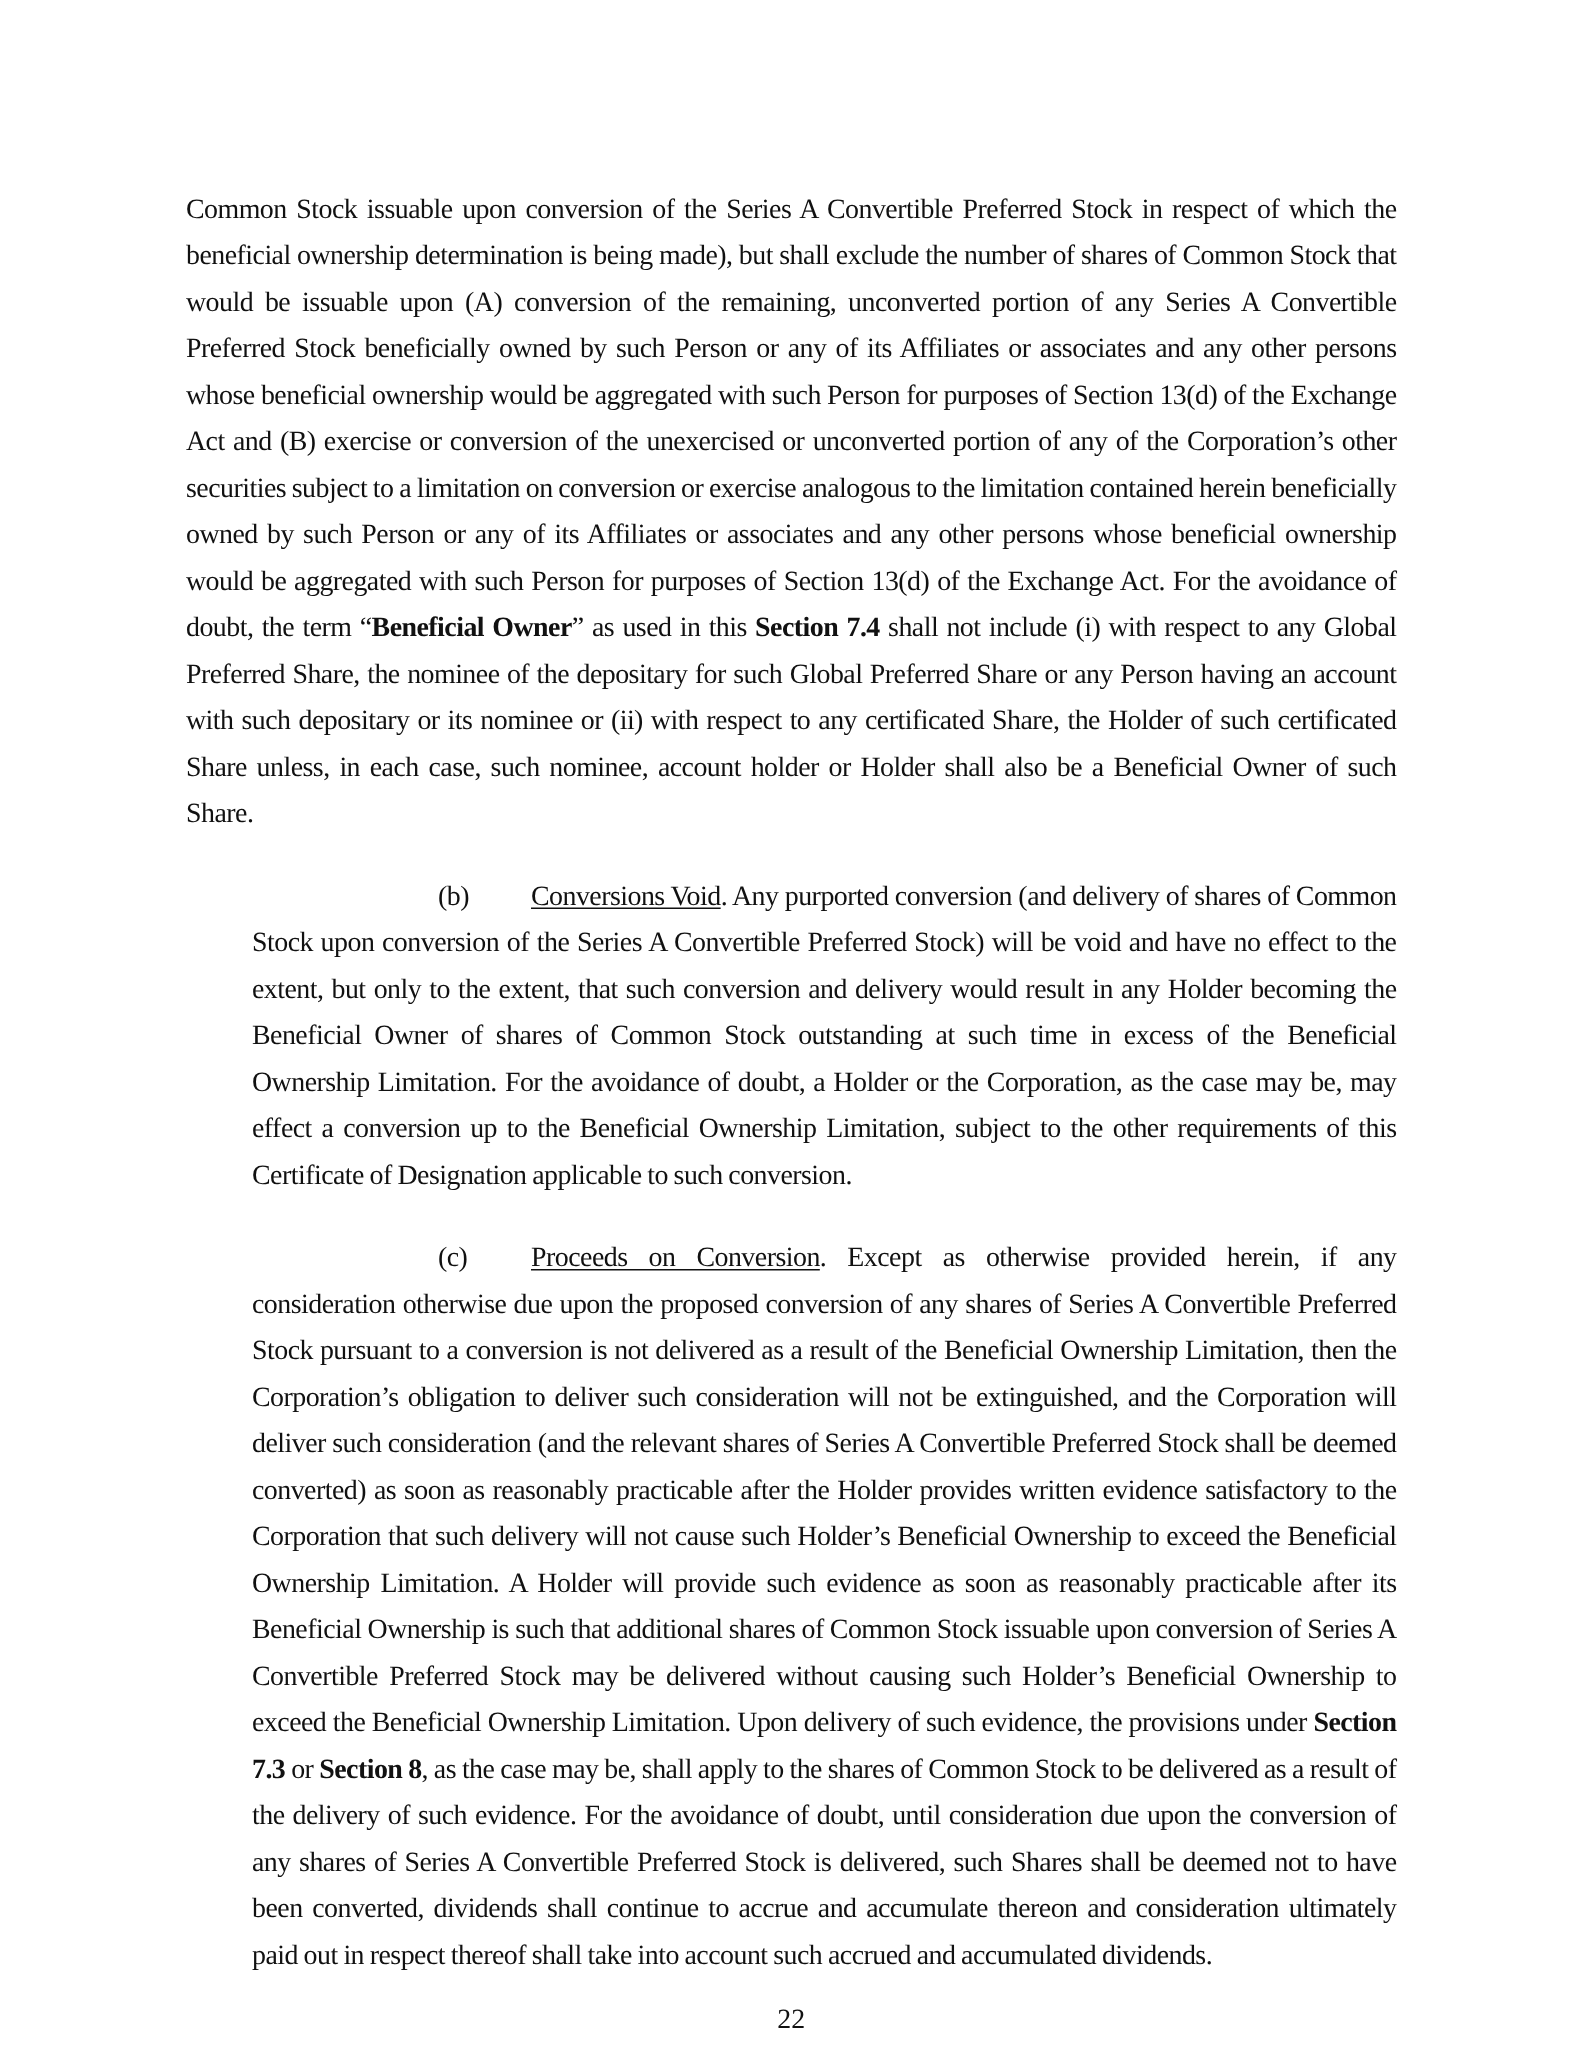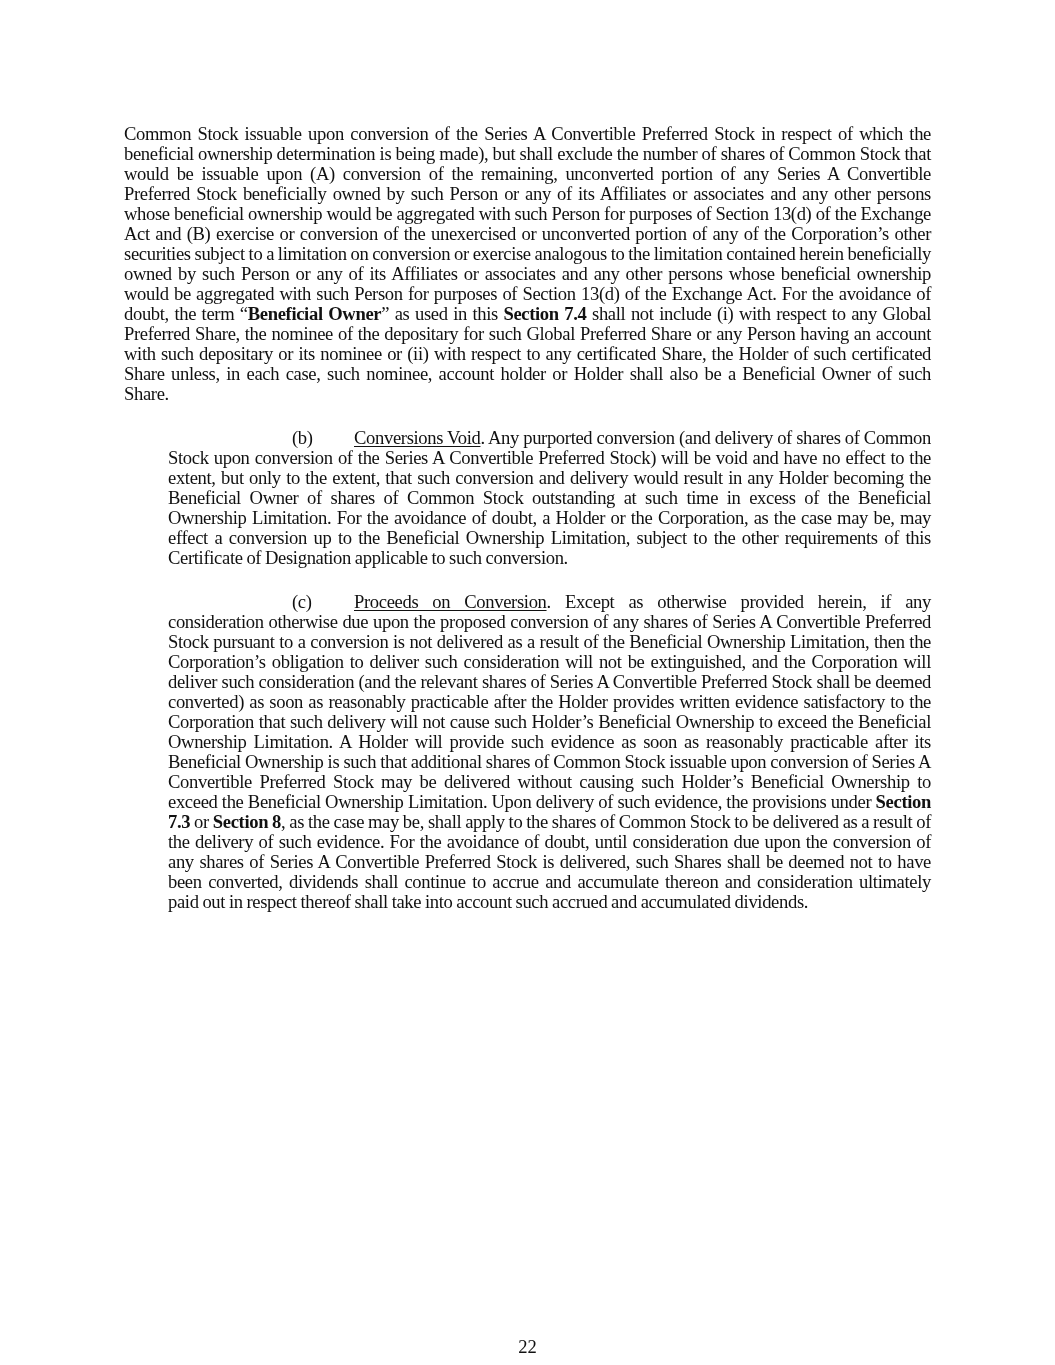--- a/index.html
+++ b/index.html
@@ -13,21 +13,21 @@
       position: relative;
       overflow: hidden;
     }
     .page {
       position: absolute;
       left: 124px;
       top: 124px;
       width: 807px;
       font-family: "Liberation Serif", "DejaVu Serif", serif;
       font-size: 18.6px;
-      line-height: 20px;
+      line-height: 31px;
       color: #111111;
       letter-spacing: -0.35px;
       word-spacing: -0.5px;
     }
     .para {
       margin: 0;
       text-align: justify;
       text-align-last: left;
     }
     .para + .para {

